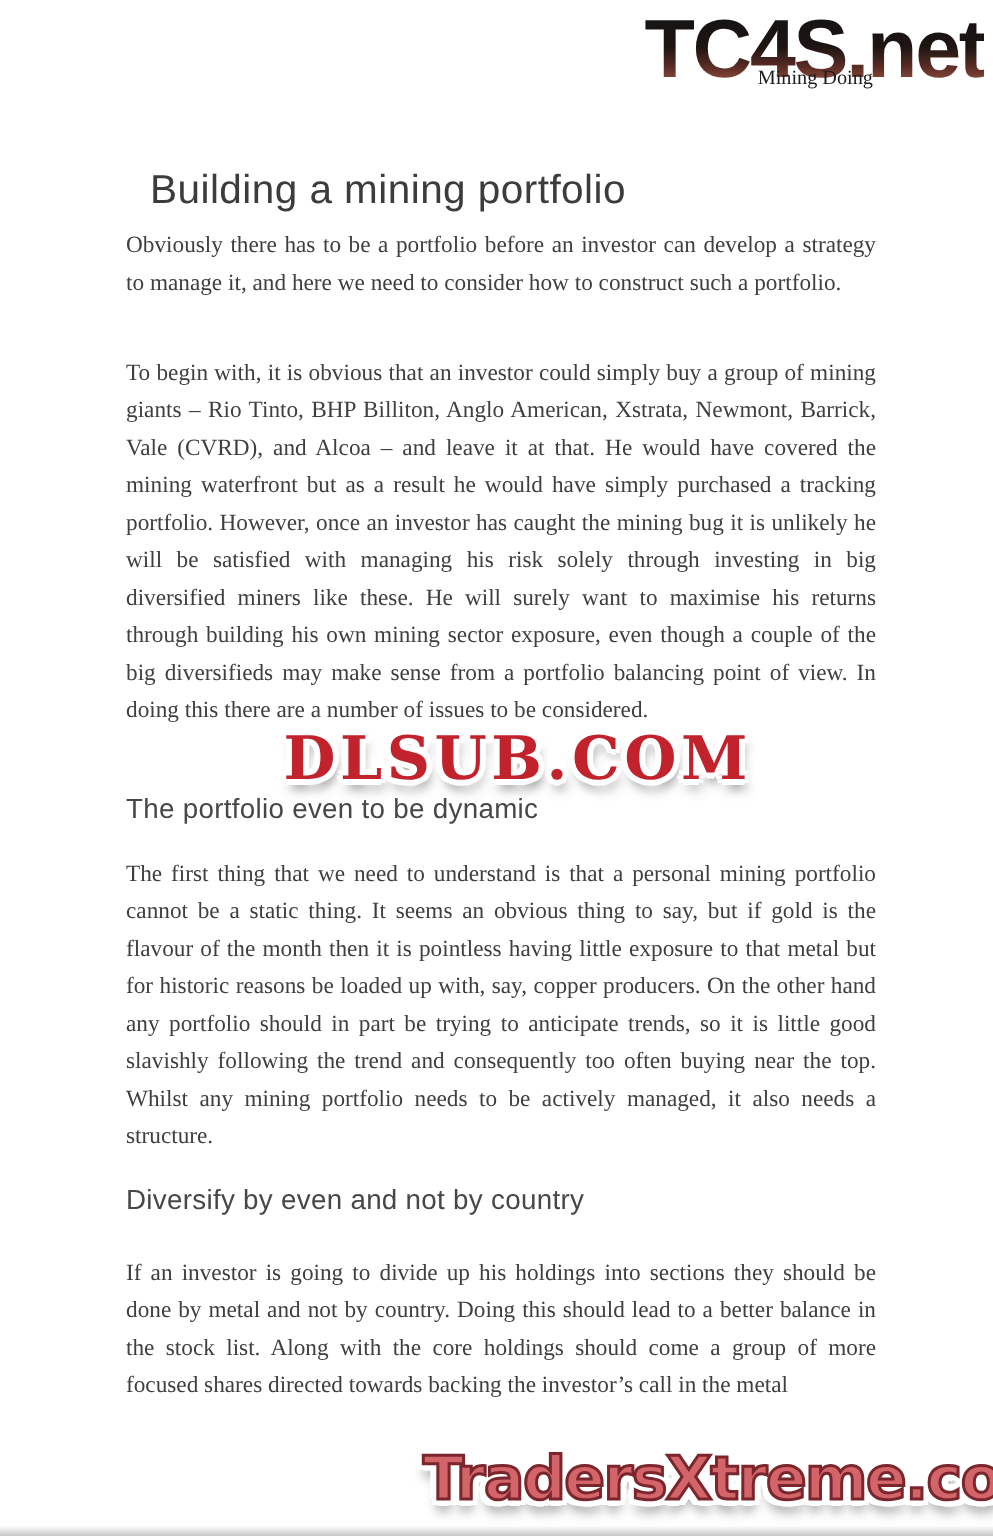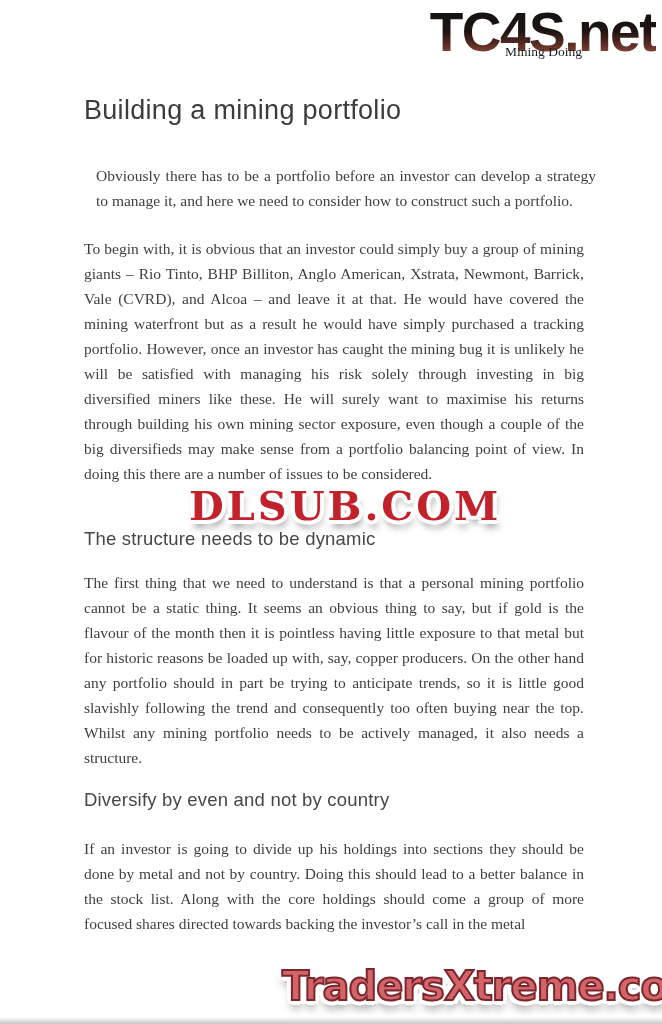--- a/index.html
+++ b/index.html
@@ -132,26 +132,26 @@
   }
 </style>
 </head>
 <body>
 
 <div class="page">
 
   <div class="logo">TC4S.net</div>
   <div class="tagline">Mining Doing</div>
 
-  <h1 class="title" style="margin:0; font-weight:400;">Building a mining portfolio</h1>
+  <h1 class="title" style="margin:16px; font-weight:400;">Building a mining portfolio</h1>
 
-  <p class="para p1" style="margin:12px;">Obviously there has to be a portfolio before an investor can develop a strategy to manage it, and here we need to consider how to construct such a portfolio.</p>
+  <p class="para p1" style="margin:0;">Obviously there has to be a portfolio before an investor can develop a strategy to manage it, and here we need to consider how to construct such a portfolio.</p>
   <p class="para p2" style="margin:0;">To begin with, it is obvious that an investor could simply buy a group of mining giants – Rio Tinto, BHP Billiton, Anglo American, Xstrata, Newmont, Barrick, Vale (CVRD), and Alcoa – and leave it at that. He would have covered the mining waterfront but as a result he would have simply purchased a tracking portfolio. However, once an investor has caught the mining bug it is unlikely he will be satisfied with managing his risk solely through investing in big diversified miners like these. He will surely want to maximise his returns through building his own mining sector exposure, even though a couple of the big diversifieds may make sense from a portfolio balancing point of view. In doing this there are a number of issues to be considered.</p>
 
-  <div class="heading h-dynamic">The structure needs to be dynamic</div>
+  <div class="heading h-dynamic">The portfolio even to be dynamic</div>
   <p class="para p3" style="margin:0;">The first thing that we need to understand is that a personal mining portfolio cannot be a static thing. It seems an obvious thing to say, but if gold is the flavour of the month then it is pointless having little exposure to that metal but for historic reasons be loaded up with, say, copper producers. On the other hand any portfolio should in part be trying to anticipate trends, so it is little good slavishly following the trend and consequently too often buying near the top. Whilst any mining portfolio needs to be actively managed, it also needs a structure.</p>
 
   <div class="heading h-diversify">Diversify by even and not by country</div>
   <p class="para p4" style="margin:0;">If an investor is going to divide up his holdings into sections they should be done by metal and not by country. Doing this should lead to a better balance in the stock list. Along with the core holdings should come a group of more focused shares directed towards backing the investor’s call in the metal</p>
 
   <div class="pagenum">209</div>
 
   <div class="wm-dlsub">DLSUB.COM</div>
   <div class="wm-traders">TradersXtreme.com</div>
 

